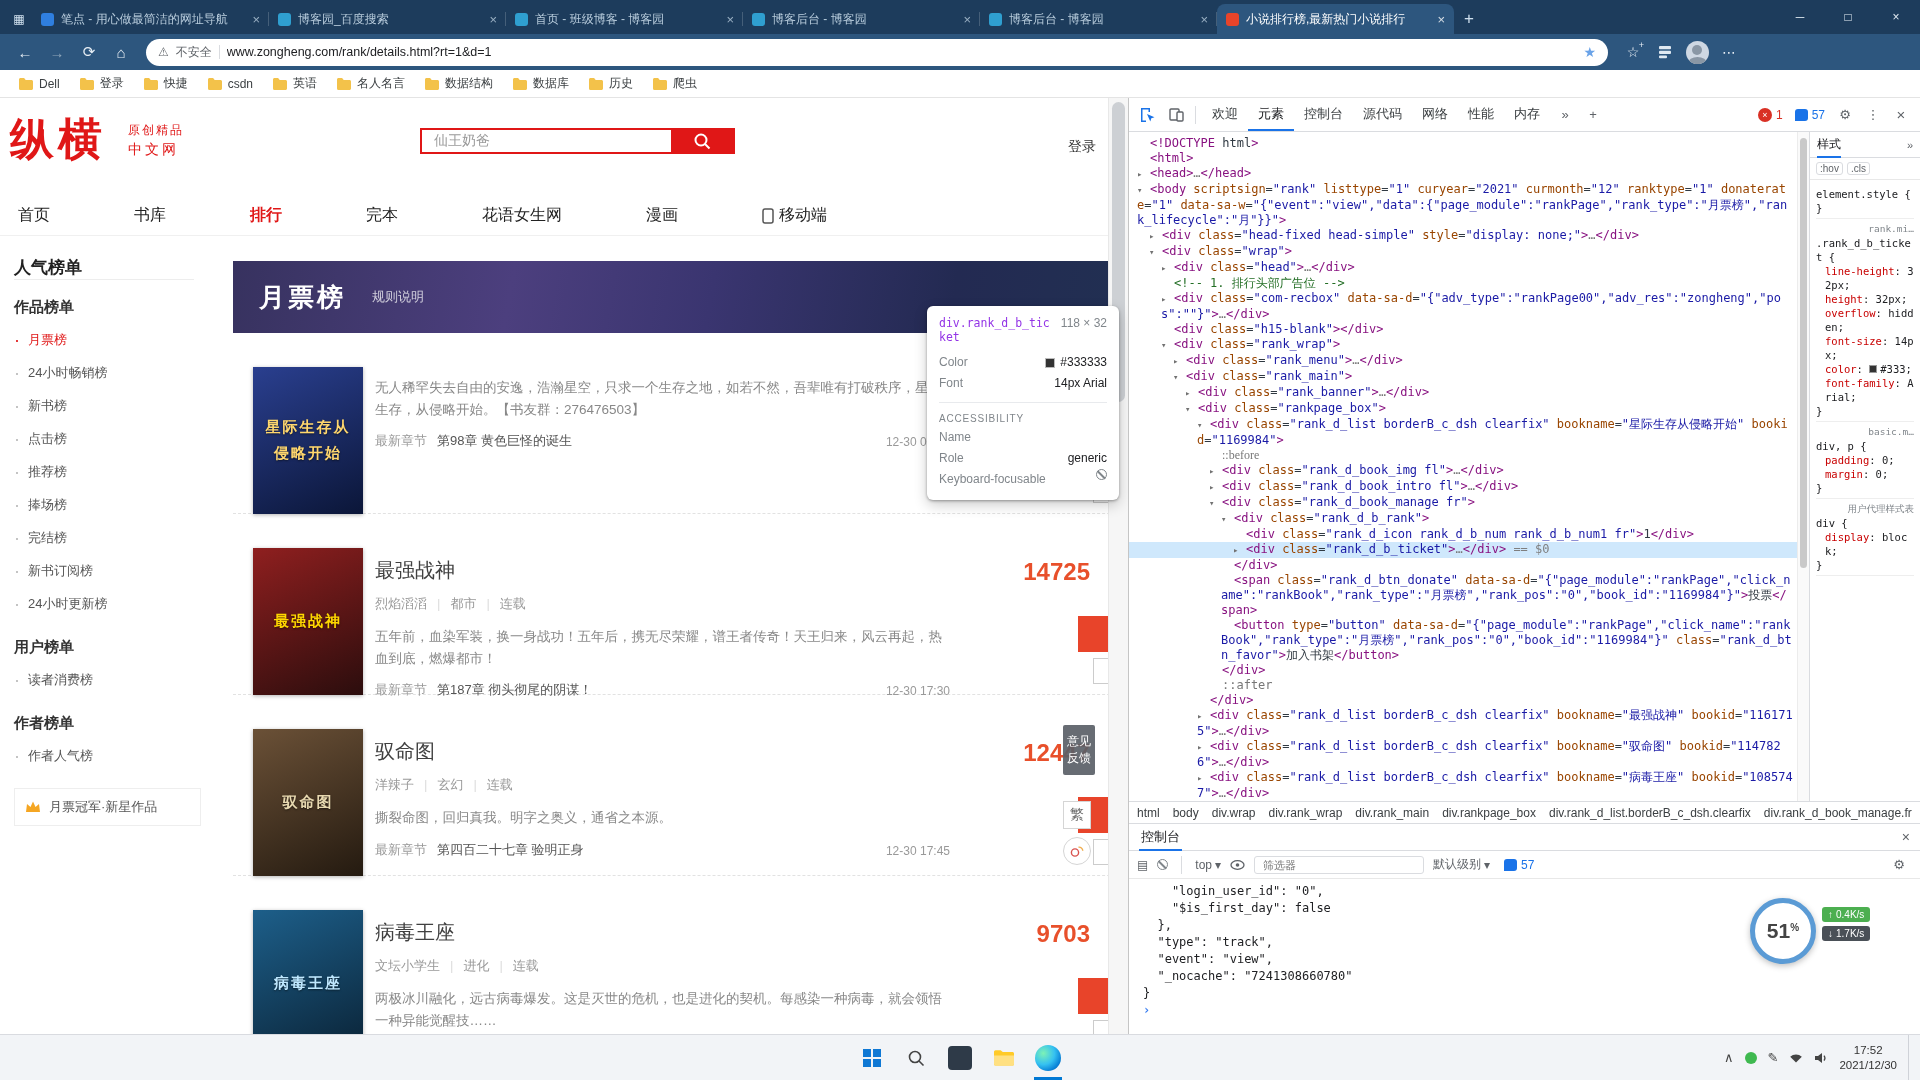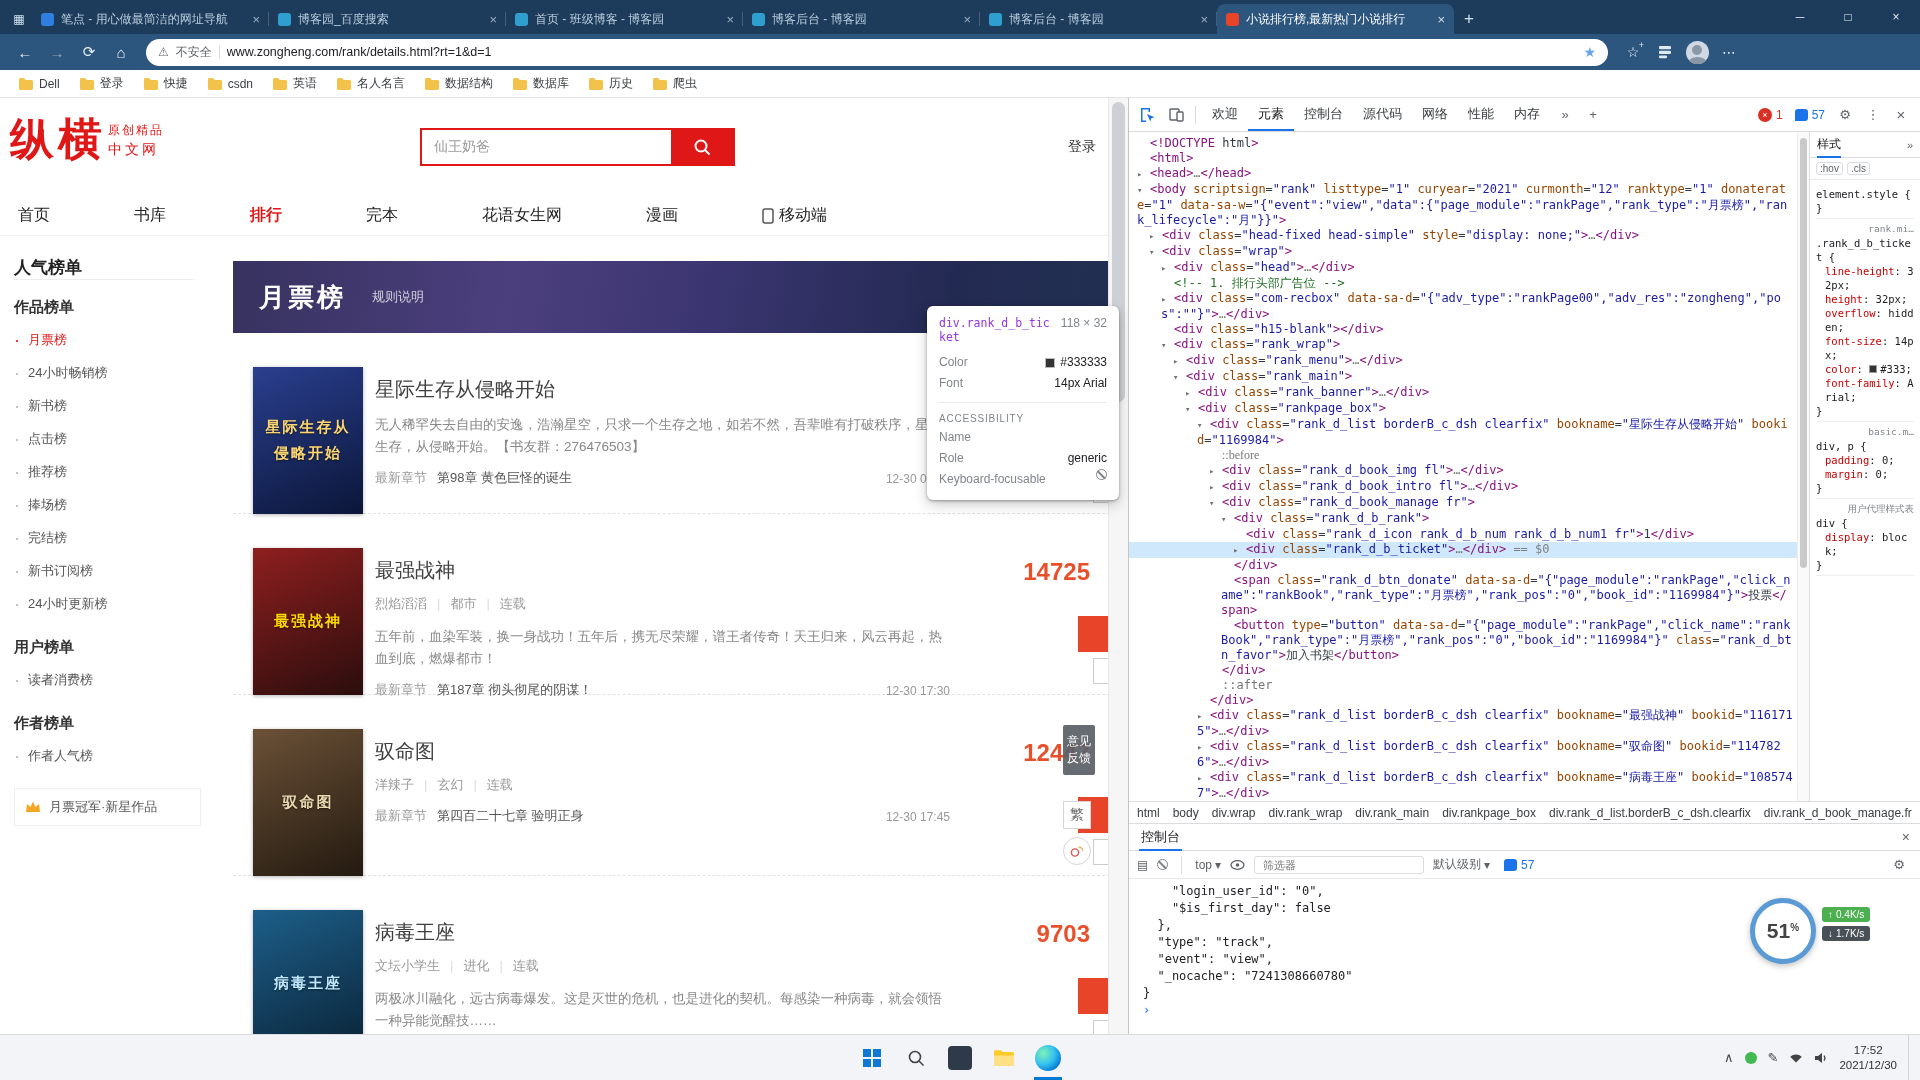--- a/index.html
+++ b/index.html
@@ -41,26 +41,26 @@
 
 
 #content{position:absolute;top:98px;bottom:46px;left:0;right:0;display:flex}
 #webpage{width:1128px;position:relative;overflow:hidden;background:#fff;flex:none}
 #page-inner{width:1230px}
 #pg-scroll{position:absolute;top:0;right:0;bottom:0;width:20px;background:#f6f6f6;border-left:1px solid #e8e8e8}
 #pg-scroll .thumb{position:absolute;top:4px;left:3px;right:3px;height:300px;background:#cdd0d4;border-radius:7px}
 
 
 .site-header{height:98px;position:relative}
-.logo{position:absolute;left:10px;top:16px;display:flex;align-items:center;gap:2px}
+.logo{position:absolute;left:10px;top:16px;display:flex;align-items:center;gap:22px}
 .logo-main{font-size:44px;font-weight:bold;color:var(--brand);letter-spacing:4px;font-family:"Liberation Serif","DejaVu Serif",serif;line-height:52px}
 .logo-subs{display:flex;flex-direction:column;gap:2px}
 .logo-sub1{font-size:12px;color:var(--brand);letter-spacing:2px}
 .logo-sub2{font-size:14px;color:var(--brand);font-weight:normal;letter-spacing:3px}
-.searchbox{position:absolute;left:420px;top:30px;width:315px;height:38px;border:2px solid var(--brand);display:flex;background:#fff}
+.searchbox{position:absolute;left:420px;top:30px;width:315px;height:26px;border:2px solid var(--brand);display:flex;background:#fff}
 .search-input{flex:1;border:0;outline:0;padding:0 12px;font-size:14px;color:#999;font-family:inherit}
 .search-btn{width:62px;background:var(--brand);display:grid;place-items:center;border:0}
 .login{position:absolute;left:1068px;top:40px;font-size:14px;color:#333}
 #sitenav{height:40px;display:flex;align-items:center;gap:84px;padding-left:18px;border-bottom:1px solid #f0f0f0;font-size:16px;color:#222}
 .nav-item{display:flex;align-items:center}
 .nav-item.act{color:var(--brand);font-weight:bold}
 .page-body{display:flex}
 .side{width:215px;padding:20px 0 0 14px;flex:none}
 .stitle{font-size:17px;font-weight:bold;color:#222;border-bottom:1px solid #ededed;width:180px}
 .sgh{font-size:15px;font-weight:bold;color:#333;margin:18px 0 6px}
@@ -407,21 +407,20 @@
               <span class="banner-title">月票榜</span>
               <span class="banner-link">规则说明</span>
             </div>
             <div id="booklist">
                 <div class="brow">
                   <div class="bcover" style="background: linear-gradient(155deg, rgb(42, 63, 143), rgb(11, 22, 56));">
                     <div class="cvline" style="color: rgb(255, 215, 110);">星际生存从</div>
                     <div class="cvline" style="color: rgb(255, 215, 110);">侵略开始</div>
                   </div>
                   <div class="bintro">
-                    <div class="btitle">星际生存从侵略开始</div>
                     <div class="bdesc">无人稀罕失去自由的安逸，浩瀚星空，只求一个生存之地，如若不然，吾辈唯有打破秩序，星际生存，从侵略开始。【书友群：276476503】</div>
                     <div class="blatest"><span class="llabel">最新章节</span><span class="lchap">第98章 黄色巨怪的诞生</span><span class="ltime">12-30 00:01</span></div>
                   </div>
                   <div class="bticket insp">28644</div>
                   <div class="bvote">投票</div>
                   <div class="bshelf">加入书架</div>
                 </div>
                 <div class="brow">
                   <div class="bcover" style="background: linear-gradient(155deg, rgb(143, 31, 31), rgb(43, 13, 13));">
                     <div class="cvline" style="color: rgb(255, 215, 0);">最强战神</div>
@@ -436,20 +435,21 @@
                   <div class="bvote">投票</div>
                   <div class="bshelf">加入书架</div>
                 </div>
                 <div class="brow">
                   <div class="bcover" style="background: linear-gradient(155deg, rgb(107, 81, 55), rgb(36, 26, 16));">
                     <div class="cvline" style="color: rgb(232, 217, 176);">驭命图</div>
                   </div>
                   <div class="bintro">
                     <div class="btitle">驭命图</div>
                     <div class="bmeta"><span>洋辣子</span><i>|</i><span>玄幻</span><i>|</i><span>连载</span></div>
+                    <div class="bdesc">撕裂命图，回归真我。明字之奥义，通省之本源。</div>
                     <div class="blatest"><span class="llabel">最新章节</span><span class="lchap">第四百二十七章 验明正身</span><span class="ltime">12-30 17:45</span></div>
                   </div>
                   <div class="bticket">12447</div>
                   <div class="bvote">投票</div>
                   <div class="bshelf">加入书架</div>
                 </div>
                 <div class="brow">
                   <div class="bcover" style="background: linear-gradient(155deg, rgb(29, 95, 138), rgb(10, 34, 53));">
                     <div class="cvline" style="color: rgb(191, 232, 255);">病毒王座</div>
                   </div>

